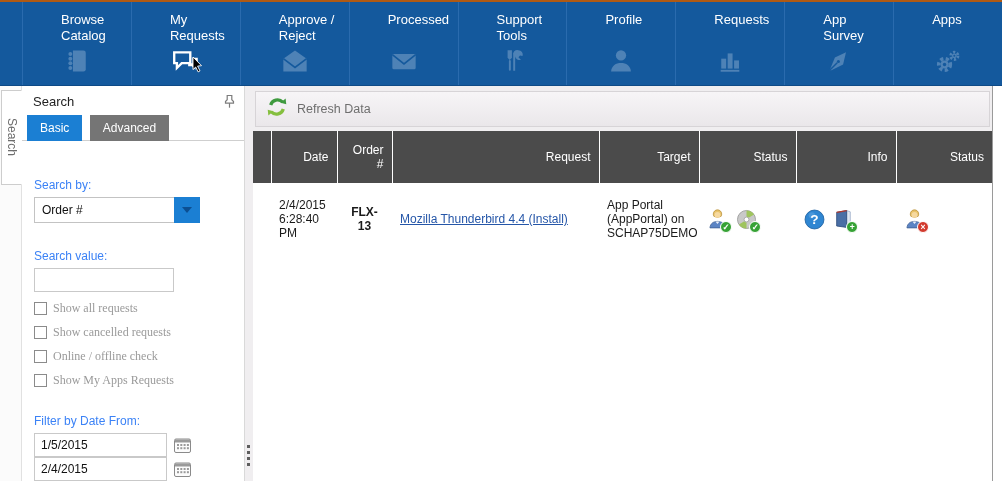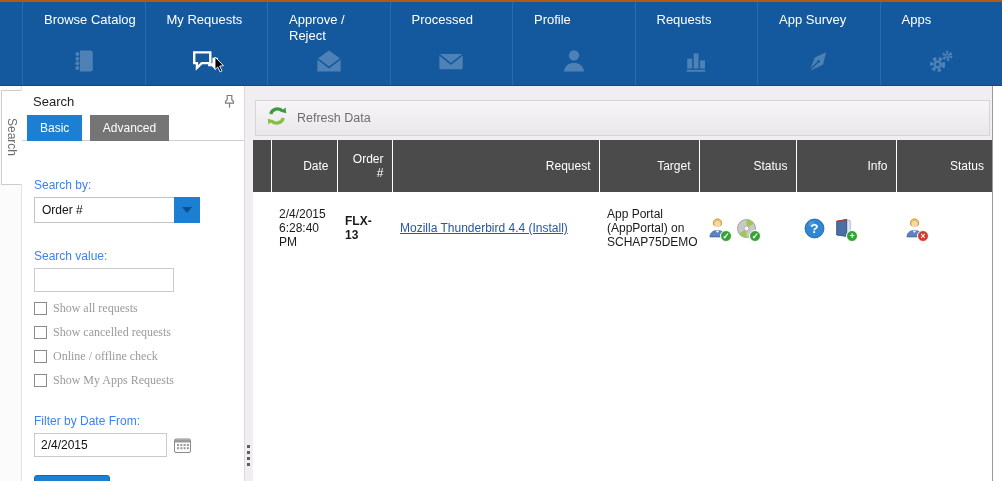--- a/index.html
+++ b/index.html
@@ -4,21 +4,21 @@
 <style>
   * { box-sizing: border-box; margin: 0; padding: 0; }
   html,body { width:1002px; height:481px; overflow:hidden;
     font-family:"Liberation Sans",sans-serif; background:#fff; color:#1a1a1a; }
 
   
   .top-stripe { height:2px; background:#b05a14; }
   .navbar { height:84px; background:#14599d; display:flex; border-bottom:1px solid #0e4a86; }
   .nav-spacer { width:22px; }
   .nav-item { flex:1 1 0; border-left:1px solid #2a6bae; position:relative;
-    padding:10px 4px 0 21px; cursor:pointer; }
+    padding:10px 4px 0 38px; cursor:pointer; }
   .nav-label { color:#fff; font-size:13px; line-height:1.25; max-width:92px; }
   .nav-icon { position:absolute; left:0; right:0; bottom:10px; text-align:center; color:#4e82b6; }
   .nav-item.active .nav-icon { color:#fff; }
   .nav-icon svg { vertical-align:bottom; }
   .cursor-overlay { position:absolute; left:56%; bottom:2px; }
 
   
   .page { height:395px; display:flex; background:#fff; }
   .left-strip { width:22px; background:#fbfbfb; border-right:1px solid #e1e1e1; padding-top:4px; }
   .v-tab { width:21px; height:95px; margin-left:1px; background:#fff;
@@ -54,32 +54,32 @@
   .search-btn svg { position:absolute; left:4px; top:4px; }
 
   .splitter { width:8px; background:#f0eef0; position:relative; }
   .grip { position:absolute; bottom:12px; left:2px; }
   .grip i { display:block; width:3px; height:3px; background:#5e5e5e; margin:3px 0; }
 
   .main { flex:1; background:#f0eef0; border-right:1px solid #9a9a9a; display:flex; flex-direction:column; max-width:741px; }
   .right-gutter { width:9px; background:#fff; }
 
   
-  .toolbar { margin:14px 2px 4px 2px; height:36px; background:linear-gradient(#f7f5f7,#eae7ea);
+  .toolbar { margin:5px 2px 4px 2px; height:36px; background:linear-gradient(#f7f5f7,#eae7ea);
     border:1px solid #d7d4d7; display:flex; align-items:center; padding-left:9px; cursor:pointer; }
   .toolbar-label { font-size:12.5px; color:#6e6e6e; margin-left:8px; }
 
   
   .grid-area { flex:1; background:#fff; }
   table { border-collapse:collapse; width:100%; table-layout:fixed; }
   thead th { background:#4b4b4b; color:#fff; font-weight:400; font-size:12px; text-align:right;
     padding:6px 8px; height:52px; vertical-align:middle; border-right:1px solid #fff; cursor:pointer; }
   thead th:last-child { border-right:none; }
   tbody td { font-size:12px; padding:6px 8px; height:72px; vertical-align:middle; }
-  .order-cell { font-weight:700; }
+  .order-cell { font-weight:700;text-align:center; }
   a.req-link { color:#2556a8; text-decoration:underline; }
   .ico { position:relative; display:inline-block; width:21px; height:21px; margin-right:5px; vertical-align:middle; }
   .badge { position:absolute; right:-4px; bottom:-3px; width:12px; height:12px; border-radius:50%;
     border:1px solid #fff; color:#fff; font-size:8.5px; line-height:10px; text-align:center; font-weight:700; }
   .badge.green { background:#36a235; }
   .badge.red { background:#d23a2e; }
 </style>
 </head>
 <body>
 
@@ -129,20 +129,30 @@
   <div class="nav-item">
     <div class="nav-label">Processed</div>
     <div class="nav-icon">
       <svg width="30" height="28" viewBox="0 0 24 24" fill="currentColor">
           <rect x="2" y="6" width="20" height="13" rx="1"></rect>
           <path d="M2 6.5l10 8 10-8" fill="none" stroke="#14599d" stroke-width="1.4"></path>
         </svg>
     </div>
   </div>
 
+  <div class="nav-item">
+    <div class="nav-label">Support Tools</div>
+    <div class="nav-icon">
+      <svg width="26" height="28" viewBox="0 0 24 24" fill="currentColor">
+          <path d="M7 2h4v7l-2 2-2-2z"></path>
+          <rect x="8.2" y="11" width="1.8" height="10" rx="0.9"></rect>
+          <path d="M17 2a4 4 0 0 1 3.8 5.3L18.5 7l-1.5 1.5 2.3 2.3A4 4 0 0 1 14 7.8V21h-1.8V7a4 4 0 0 1 4.8-5z"></path>
+        </svg>
+    </div>
+  </div>
 
   <div class="nav-item">
     <div class="nav-label">Profile</div>
     <div class="nav-icon">
       <svg width="28" height="28" viewBox="0 0 24 24" fill="currentColor">
           <circle cx="12" cy="7.2" r="4.4"></circle>
           <path d="M3.5 21c.4-5 4.2-7.2 8.5-7.2s8.1 2.2 8.5 7.2z"></path>
         </svg>
     </div>
   </div>
@@ -236,20 +246,39 @@
       <div class="cb-row">
         <span class="cb-box"></span>
         <span class="cb-label">Online / offline check</span>
       </div>
       <div class="cb-row">
         <span class="cb-box"></span>
         <span class="cb-label">Show My Apps Requests</span>
       </div>
 
       <div class="f-label">Filter by Date From:</div>
+      <div class="date-row">
+        <input class="txt" value="1/5/2015" style="">
+        <span class="cal-btn">
+          <svg width="17" height="16" viewBox="0 0 17 16">
+              <rect x="0.5" y="2" width="16" height="13.5" rx="1.5" fill="#fcfcfc" stroke="#8a8a8a"></rect>
+              <rect x="1" y="2.5" width="15" height="3" fill="#9a9a9a"></rect>
+              <g fill="#9a9a9a">
+                <rect x="3" y="7" width="2" height="2"></rect>
+                <rect x="6.3" y="7" width="2" height="2"></rect>
+                <rect x="9.6" y="7" width="2" height="2"></rect>
+                <rect x="12.9" y="7" width="2" height="2"></rect>
+                <rect x="3" y="10.2" width="2" height="2"></rect>
+                <rect x="6.3" y="10.2" width="2" height="2"></rect>
+                <rect x="9.6" y="10.2" width="2" height="2"></rect>
+                <rect x="12.9" y="10.2" width="2" height="2"></rect>
+              </g>
+            </svg>
+        </span>
+      </div>
 
       <div class="date-row">
         <input class="txt" value="2/4/2015" style="">
         <span class="cal-btn">
           <svg width="17" height="16" viewBox="0 0 17 16">
               <rect x="0.5" y="2" width="16" height="13.5" rx="1.5" fill="#fcfcfc" stroke="#8a8a8a"></rect>
               <rect x="1" y="2.5" width="15" height="3" fill="#9a9a9a"></rect>
               <g fill="#9a9a9a">
                 <rect x="3" y="7" width="2" height="2"></rect>
                 <rect x="6.3" y="7" width="2" height="2"></rect>

